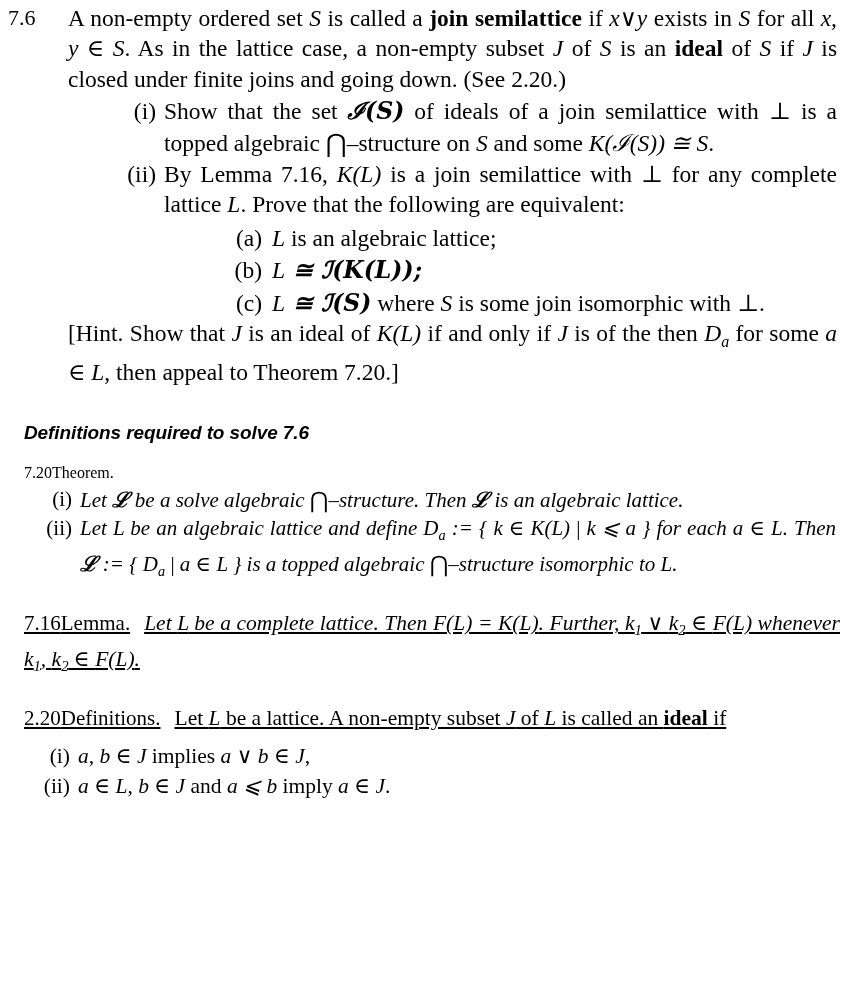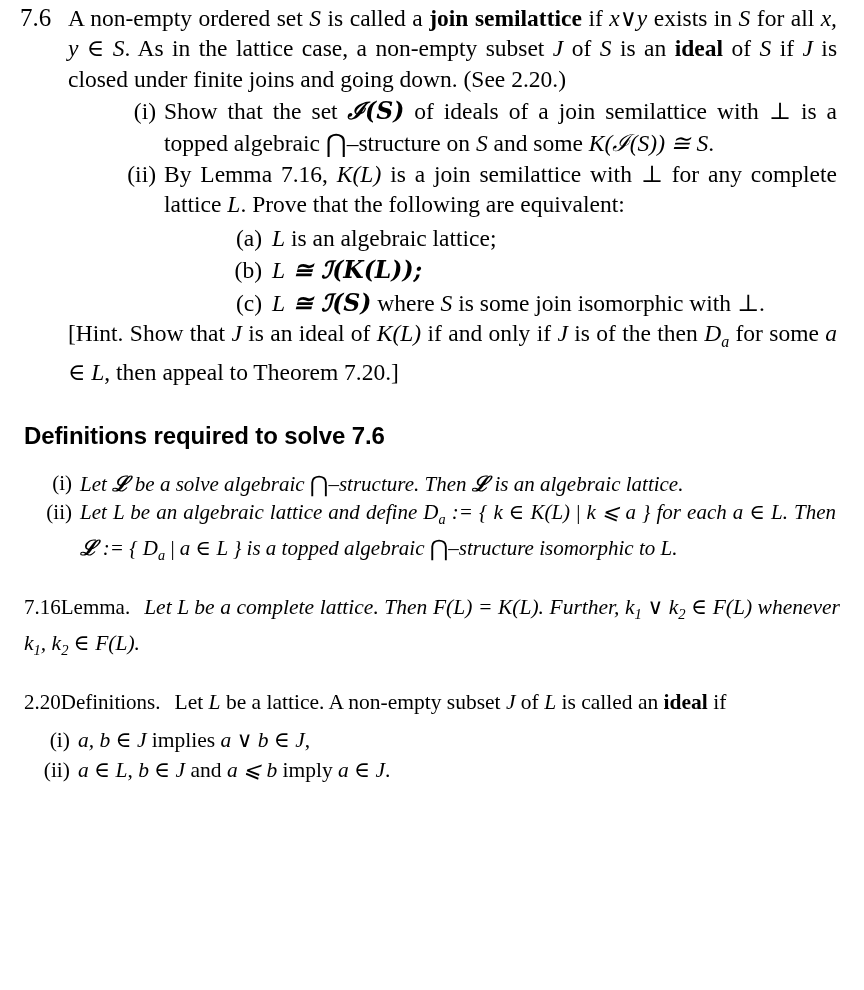--- a/index.html
+++ b/index.html
@@ -48,24 +48,24 @@
 
   
   .exercise {
     position: relative;
     font-size: 23.5px;
     line-height: 30.4px;
     text-align: justify;
   }
   .ex-head {
     position: absolute;
-    left: 20px;
+    left: 8px;
     top: 3px;
     width: 64px;
-    font-size: 25px;
+    font-size: 22px;
     line-height: 30.4px;
   }
   .ex-body {
     margin-left: 68px;
     margin-right: 27px;
     padding-top: 3px;
   }
   .ex-body p { margin: 0; }
 
   
@@ -116,23 +116,24 @@
   .hint {
     margin-top: 3px;
     margin-left: 0;
     text-align: justify;
   }
 
   
   .defs-heading {
     font-family: "Liberation Sans", "DejaVu Sans", sans-serif;
     font-weight: bold;
-    font-size: 24px;
+    font-size: 19px;
     margin: 34px 0 0 24px;
     letter-spacing: -0.1px;
+    font-style: italic;
   }
 
   
   .thm720 { margin: 20px 0 0 24px; }
   .thm720 .title { display: block; margin-bottom: 4px; }
   .thm720 .rlist {
     font-size: 21px;
     line-height: 27.5px;
     font-style: italic;
     margin-left: 14px;
@@ -140,20 +141,21 @@
   }
   .thm720 .rlist > li { padding-left: 42px; }
   .thm720 .rlist > li > .mark { width: 34px; }
 
   
   .runin {
     margin: 24px 24px 0 24px;
     font-size: 21.5px;
     line-height: 28px;
     text-align: justify;
+    text-decoration: underline;
   }
   .runin .title { font-size: 21px; }
   .runin .gap { display: inline-block; width: 14px; }
   .runin .bodyit { font-style: italic; }
   .runin .bodyup { font-style: normal; }
 
   
   .deflist {
     margin: 9px 0 0 24px;
     padding: 0;
@@ -211,20 +213,21 @@
       </ul>
 
       <p class="hint"><span>[</span><span>Hint.</span><span> Show that </span><span class="v">J</span><span> is an ideal of </span><span class="v">K(L)</span><span> if and only if </span><span class="v">J</span><span> is of the then </span><span class="v">D</span><sub class="idx">a</sub><span> for some </span><span class="v">a ∈ L</span><span>, then appeal to Theorem 7.20.</span><span>]</span></p>
 
     </div>
   </div>
 
   <div class="defs-heading">Definitions required to solve 7.6</div>
 
   <div class="thm720">
+    <span class="title"><span class="num">7.20</span><span>Theorem.</span></span>
 
     <ul class="rlist">
       <li>
         <span class="mark">(i)</span><span>Let </span><span class="scr">ℒ</span><span> be a solve algebraic </span><span class="bigcap">⋂</span><span>–structure. Then </span><span class="scr">ℒ</span><span> is an algebraic lattice.</span>
       </li>
 
       <li>
         <span class="mark">(ii)</span><span>Let </span><span class="v">L</span><span> be an algebraic lattice and define </span><span class="v">D</span><sub class="idx">a</sub><span> := { </span><span class="v">k ∈ K(L)</span><span class="op"> | </span><span class="v">k ⩽ a</span><span> } for each </span><span class="v">a ∈ L</span><span>. Then </span><span class="scr">ℒ</span><span> := { </span><span class="v">D</span><sub class="idx">a</sub><span class="op"> | </span><span class="v">a ∈ L</span><span> } is a topped algebraic </span><span class="bigcap">⋂</span><span>–structure isomorphic to </span><span class="v">L</span><span>.</span>
       </li>
     </ul>

